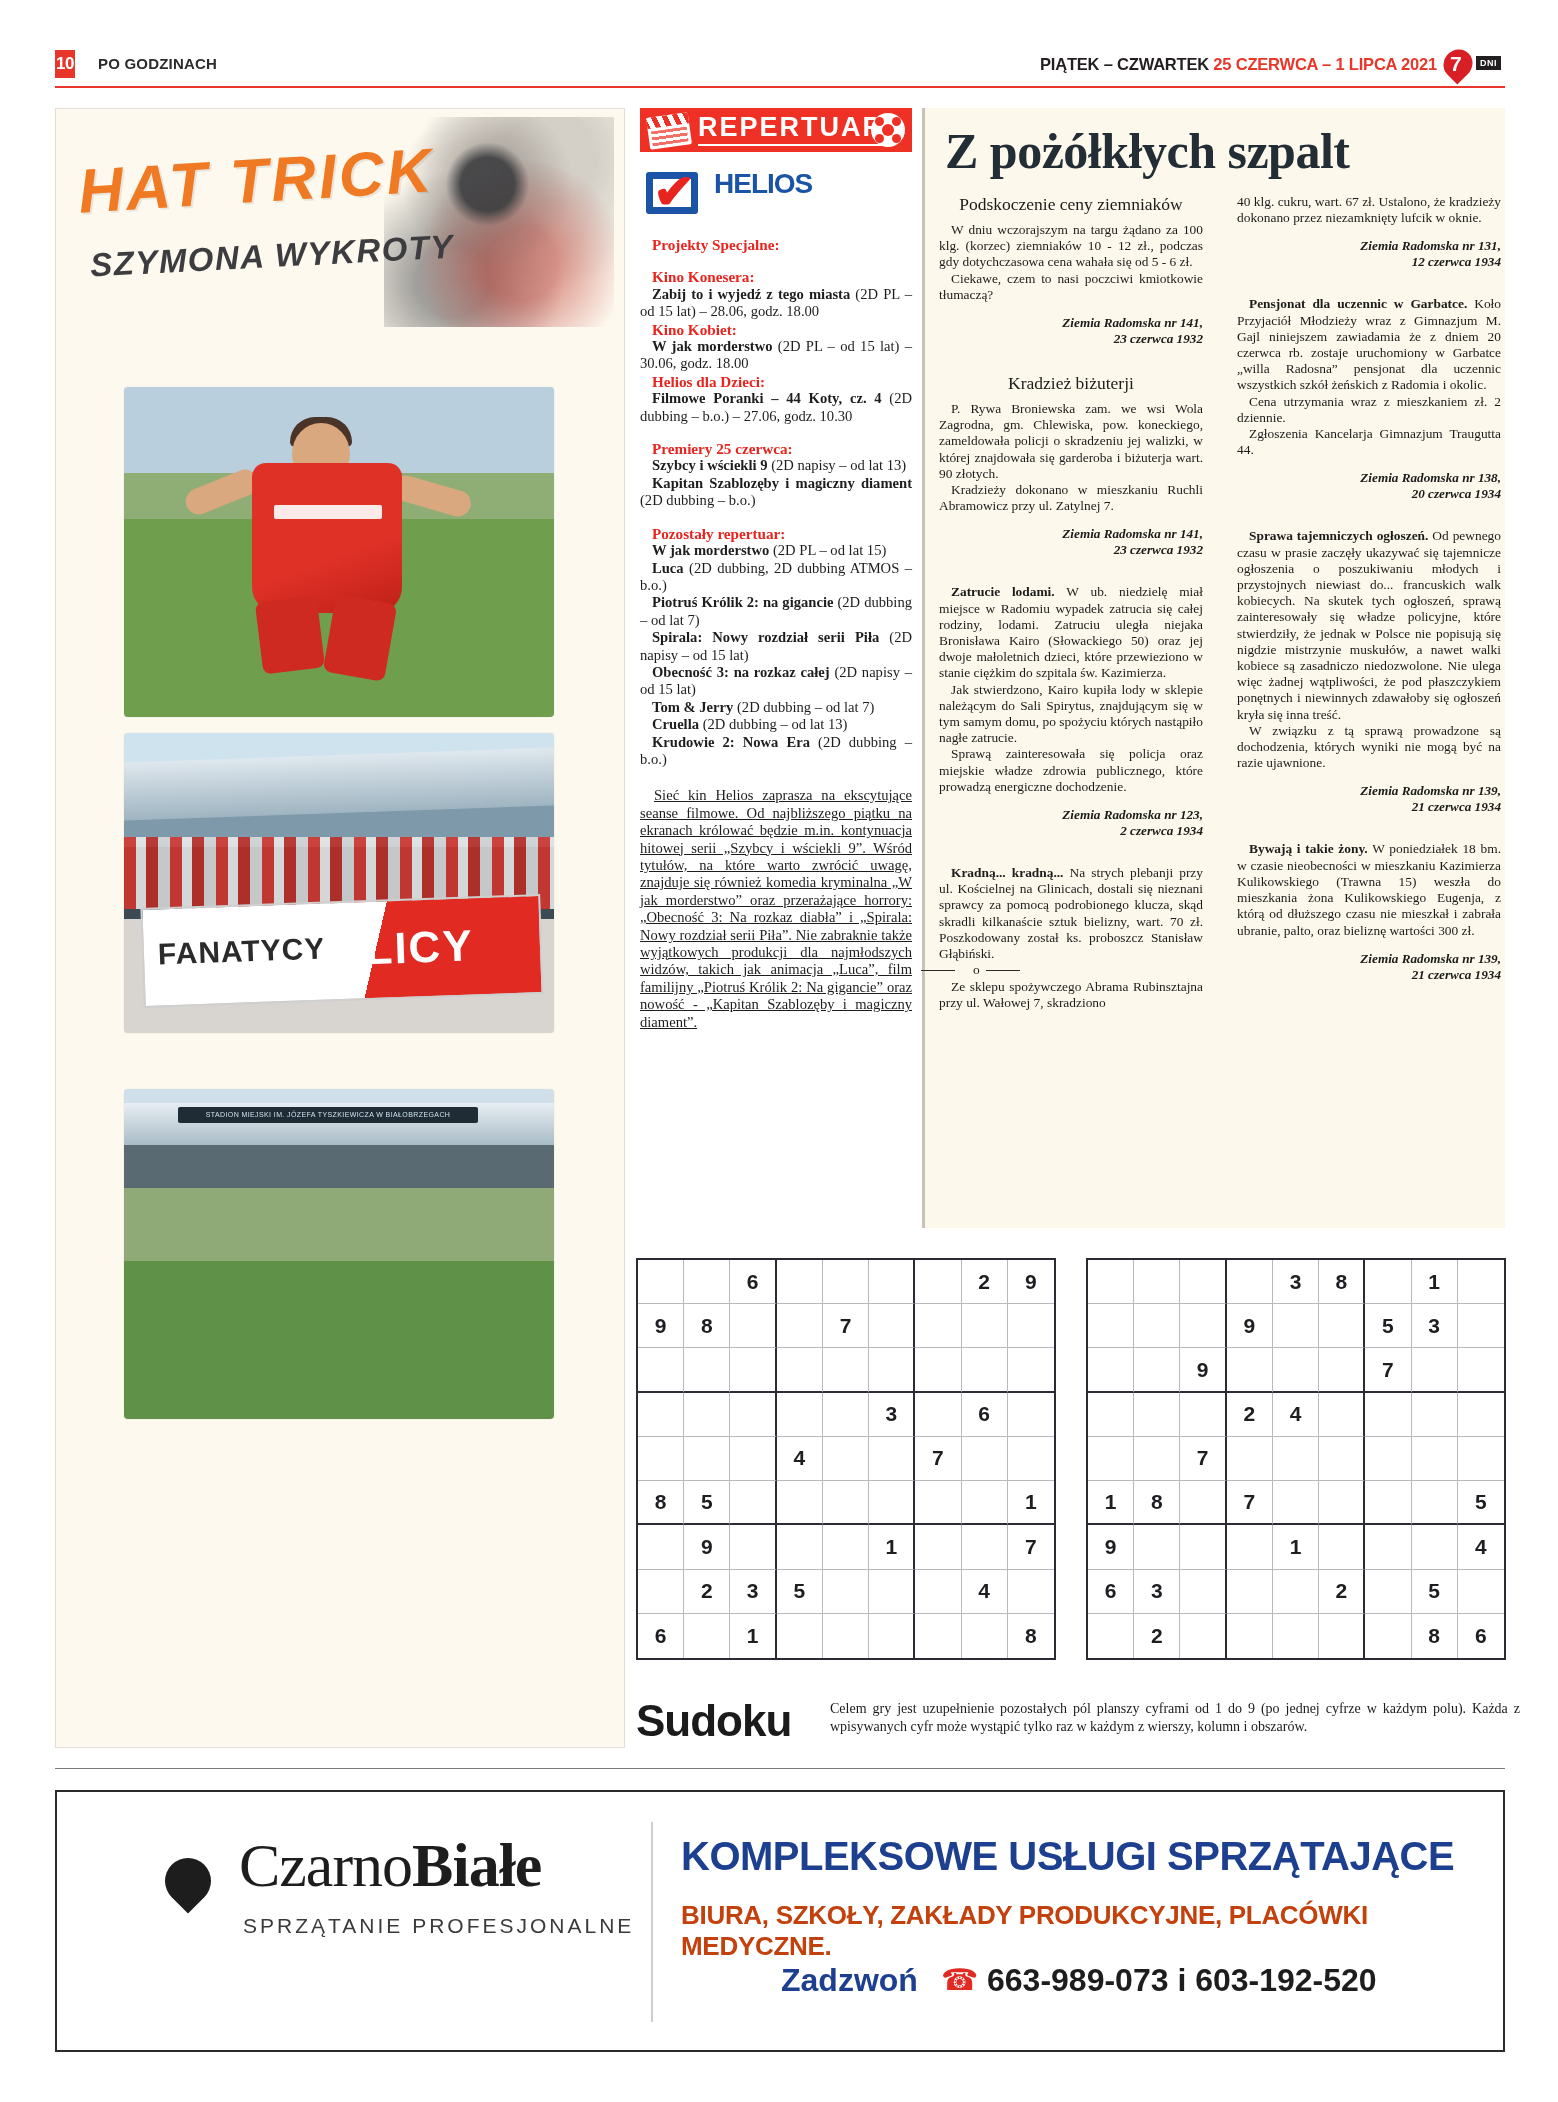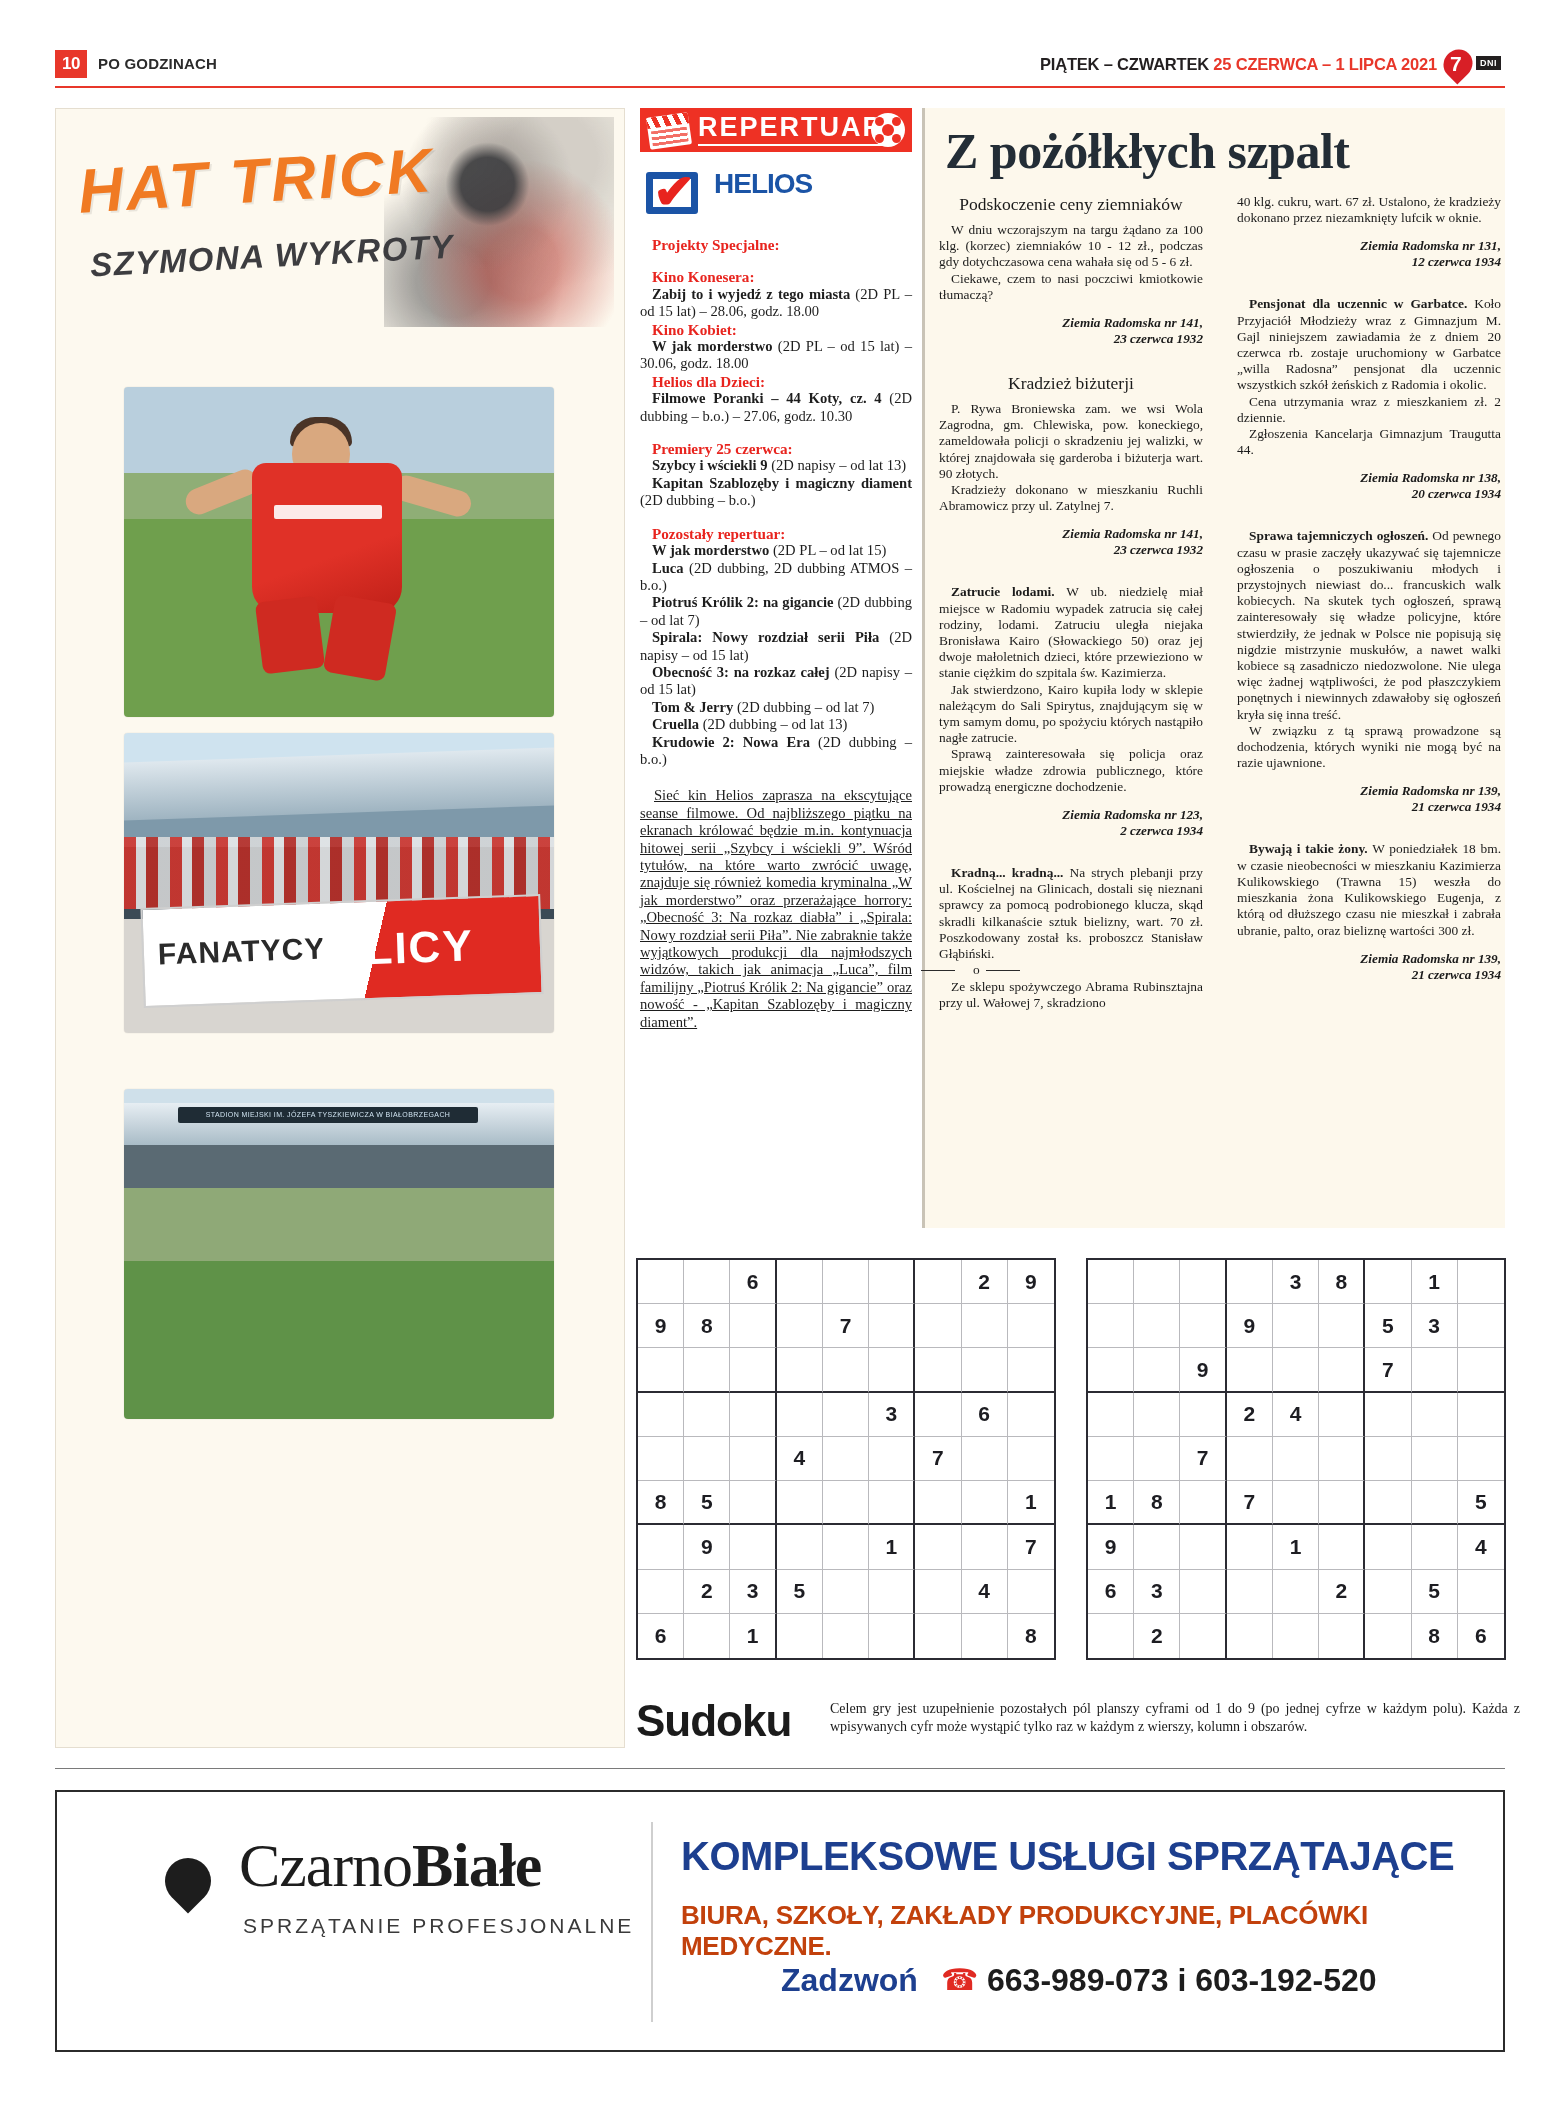--- a/index.html
+++ b/index.html
@@ -20,21 +20,21 @@
   }
 
   
   .masthead {
     position: absolute;
     left: 55px; top: 50px;
     width: 1450px; height: 34px;
   }
   .pagenum {
     position: absolute; left: 0; top: 0;
-    width: 32px; height: 28px;
+    width: 20px; height: 28px;
     background: #e8372a;
     color: #ffffff;
     font-family: "Liberation Sans", sans-serif;
     font-weight: bold;
     font-size: 17px;
     line-height: 28px;
     text-align: center;
     letter-spacing: -0.5px;
   }
   .section-name {

